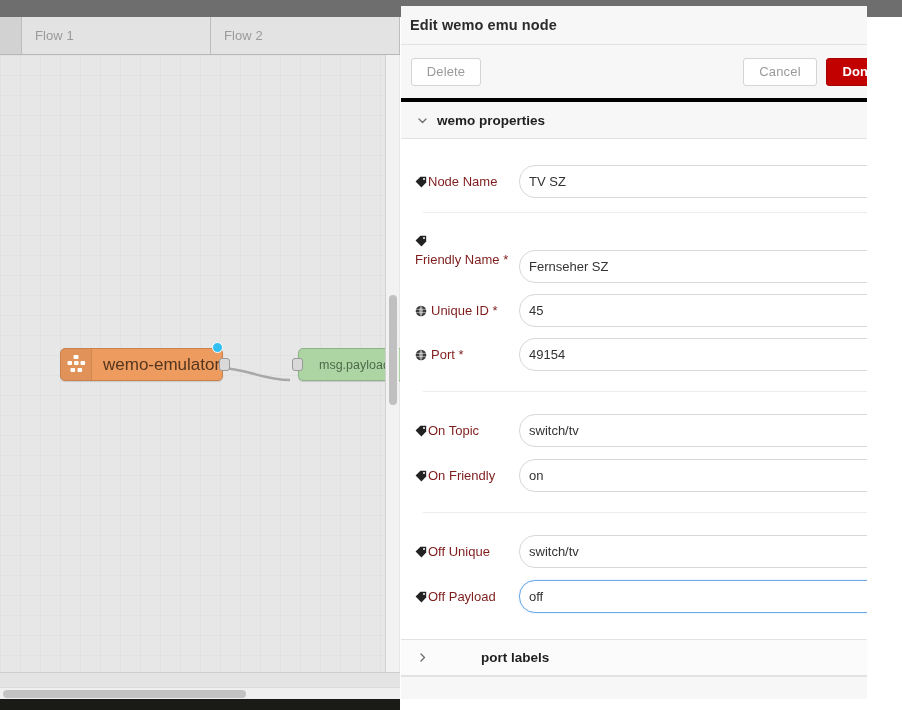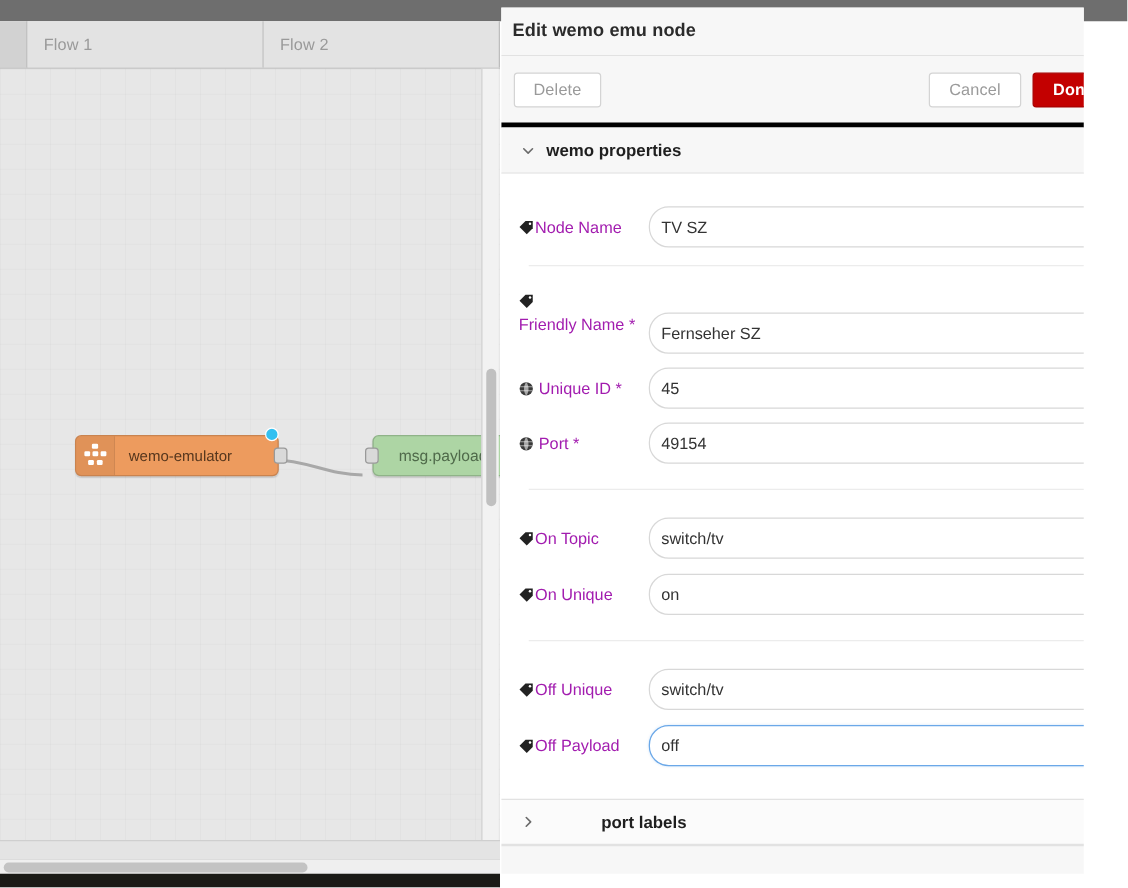--- a/index.html
+++ b/index.html
@@ -80,21 +80,21 @@
     width: 31px; height: 31px;
     background: rgba(0,0,0,.055);
     border-right: 1px solid rgba(0,0,0,.08);
     border-radius: 4px 0 0 4px;
     display: flex; align-items: center; justify-content: center;
     flex: none;
   }
   .node-label {
     flex: 1;
     padding-left: 11px;
-    font-size: 12px;
+    font-size: 17px;
     color: #55361d;
     white-space: nowrap;
     overflow: hidden;
   }
   .port {
     position: absolute;
     width: 11px; height: 13px;
     background: #d9d9d9;
     border: 1px solid #999;
     border-radius: 3px;
@@ -271,21 +271,21 @@
     display: flex;
     align-items: flex-start;
     margin-bottom: 11px;
   }
   .field-row.tall { align-items: flex-start; }
 
   .field-label {
     width: 104px;
     flex: none;
     font-size: 13px;
-    color: #a21caf;
+    color: #7f1d1d;
     line-height: 17px;
     padding-top: 8px;
     display: flex;
     flex-wrap: wrap;
     align-items: flex-start;
   }
   .field-label .lbl-icon {
     flex: none;
     margin-right: 1px;
     position: relative;
@@ -487,21 +487,21 @@
         </div>
 
         <div class="field-row" style="margin-top:12px;">
           <div class="field-label">
             <span class="lbl-icon">
               <svg width="12" height="12" viewBox="0 0 12 12">
                 <path d="M0.6,5.6 L5.4,0.8 L11.2,0.8 L11.2,6.6 L6.4,11.4 Z" fill="#222"></path>
                 <circle cx="9" cy="3" r="1" fill="#fff"></circle>
               </svg>
             </span>
-            <span class="lbl-text">On Unique</span>
+            <span class="lbl-text">On Friendly</span>
           </div>
           <input class="field-input" type="text" value="on" style="">
         </div>
       </div>
 
       <div class="group-sep" style="margin-top:20px;margin-bottom:20px;"></div>
 
       <div class="field-group">
         <div class="field-row">
           <div class="field-label">

